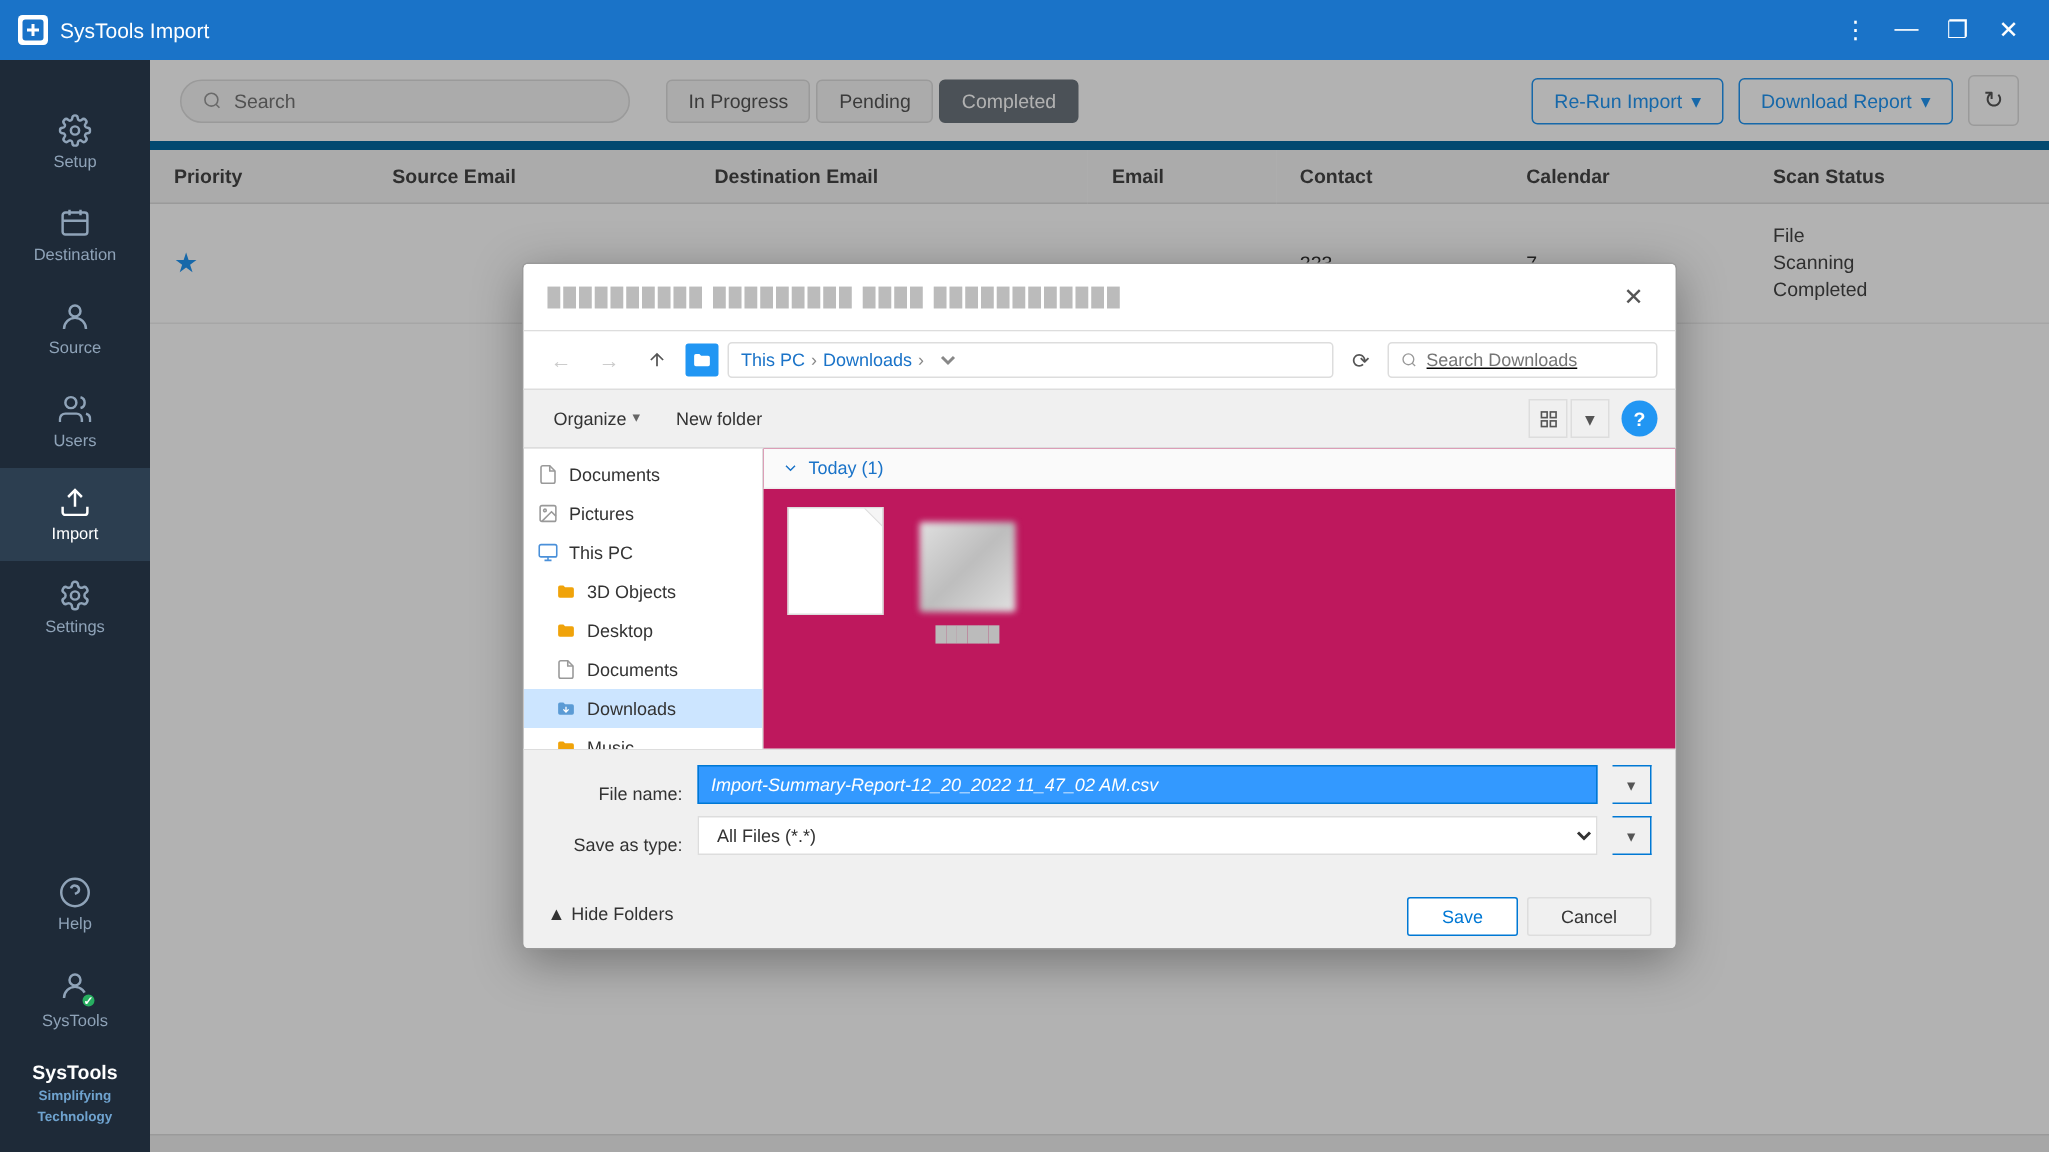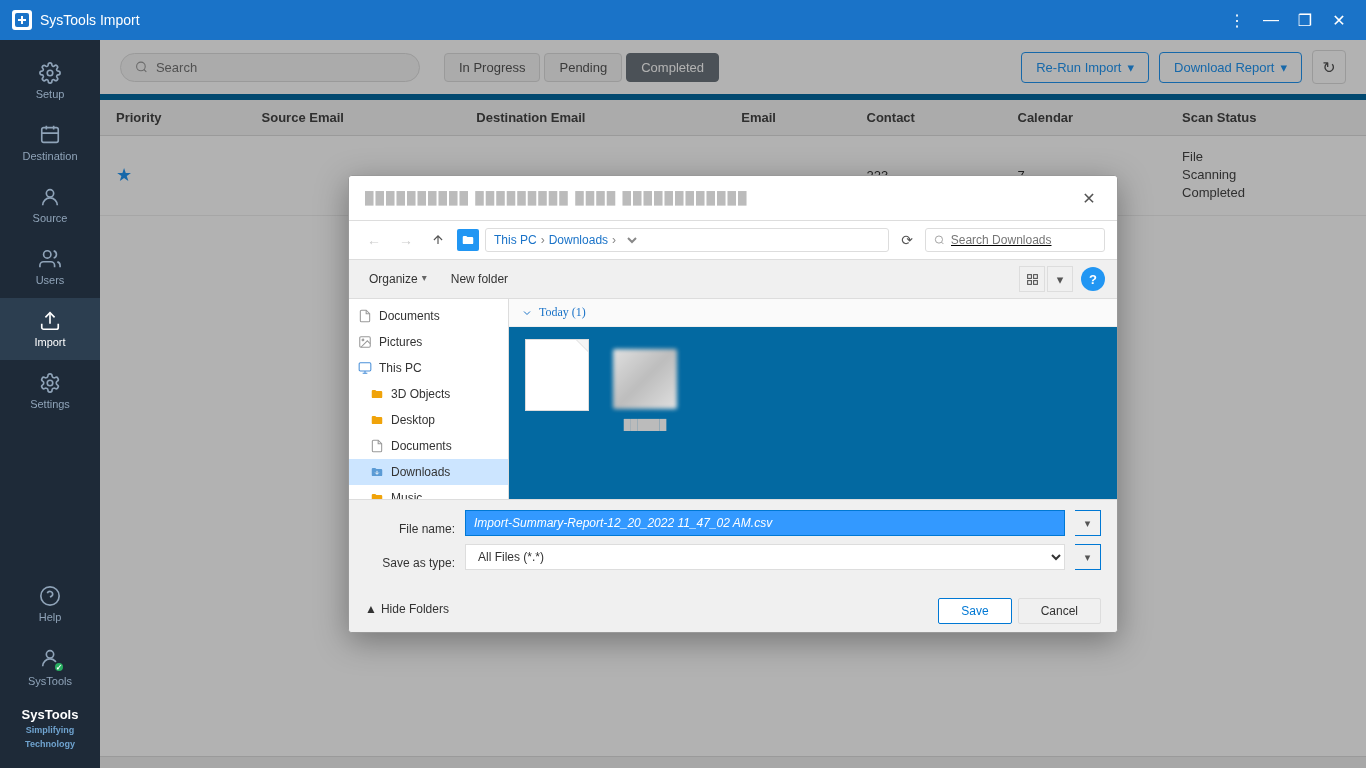--- a/index.html
+++ b/index.html
@@ -26,21 +26,21 @@
     
     .app-body { display: flex; height: calc(768px - 40px); }
 
     
     .sidebar {
       width: 100px;
       background: #1e2a38;
       display: flex;
       flex-direction: column;
       align-items: center;
-      padding-top: 10px;
+      padding-top: 24px;
       gap: 0;
     }
     .sidebar-item {
       width: 100%;
       display: flex;
       flex-direction: column;
       align-items: center;
       padding: 12px 8px;
       color: #8fa3b8;
       cursor: pointer;
@@ -304,24 +304,23 @@
     .dl-folder-icon { color: #1a73c8; font-size: 14px; }
     .special-folder-icon { color: #999; font-size: 14px; }
 
     
     .sidebar-tree::-webkit-scrollbar { width: 6px; }
     .sidebar-tree::-webkit-scrollbar-thumb { background: #ccc; border-radius: 3px; }
 
     
     .file-area {
       flex: 1;
-      background: #0369a1;
+      background: #be185d;
       overflow-y: auto;
       position: relative;
-      font-family: Liberation Serif, serif;
     }
     .file-area::-webkit-scrollbar { width: 10px; }
     .file-area::-webkit-scrollbar-thumb { background: #ccc; border-radius: 3px; }
 
     .group-header {
       display: flex;
       align-items: center;
       padding: 6px 12px;
       gap: 6px;
       font-size: 12px;

